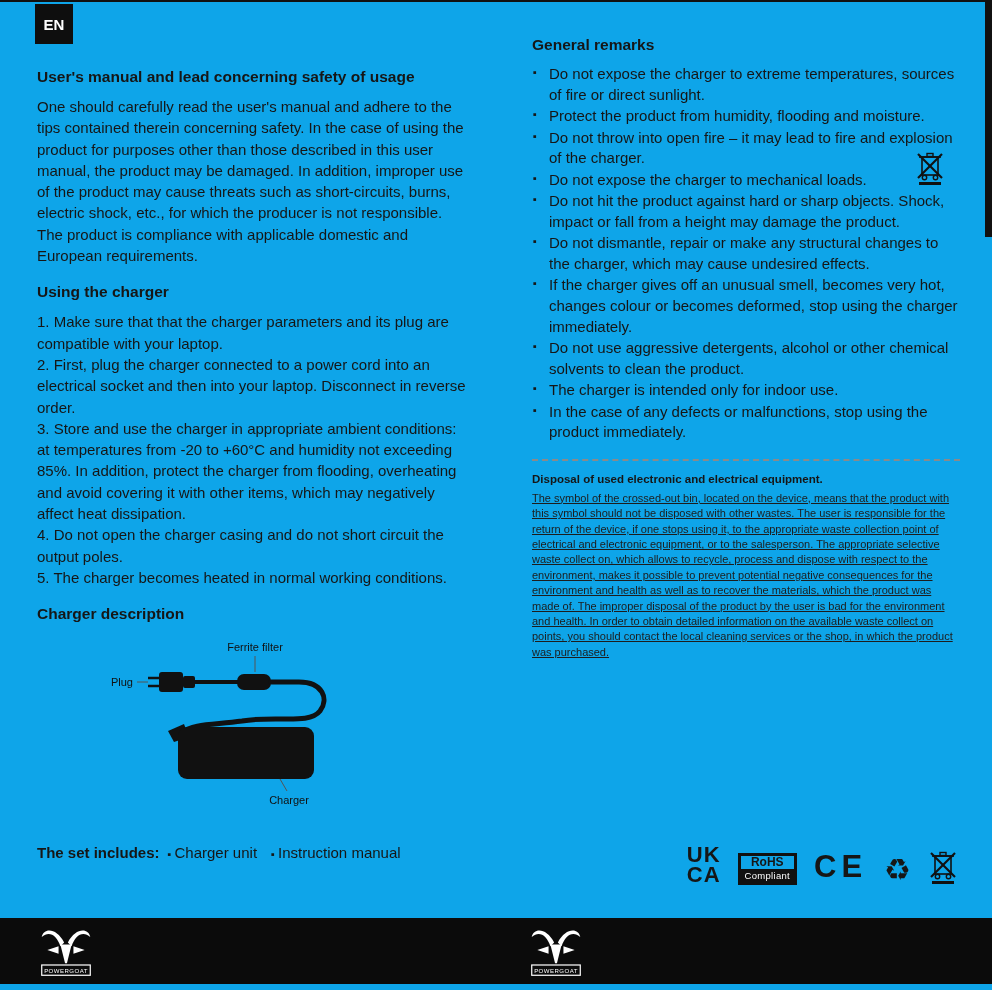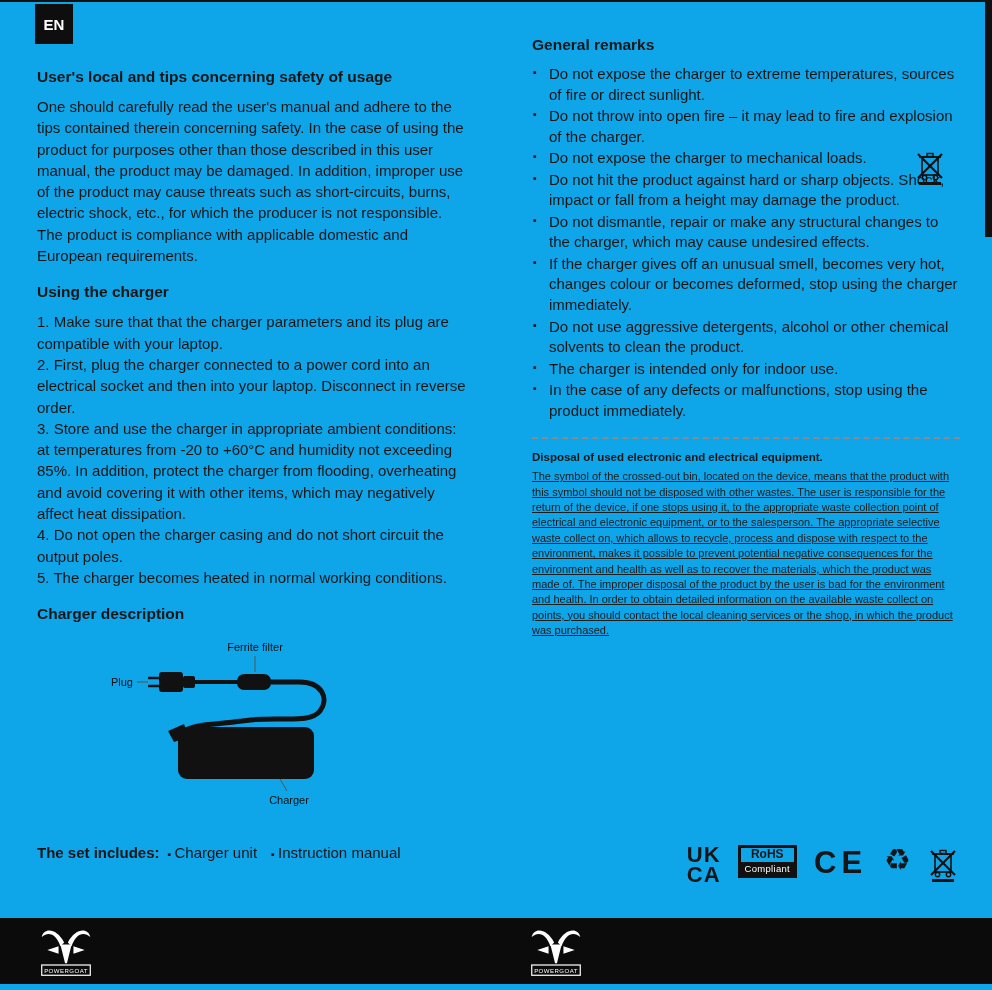--- a/index.html
+++ b/index.html
@@ -34,21 +34,21 @@
 
   .diagram-svg { display:block; margin-top:16px; }
   .dlabel { font-size:11px; fill:#111; font-family:"Liberation Sans", sans-serif; }
   .dline  { stroke:#555; stroke-width:1; }
 
   .set-row { margin-top:25px; font-size:15px; display:flex; align-items:flex-start; }
   .set-label { font-weight:bold; margin-right:8px; }
   .set-item { margin-right:14px; }
   .set-item::before { content:"▪ "; font-size:11px; }
 
-  .cert-row { position:absolute; right:34px; top:845px; display:flex; align-items:flex-start; gap:17px; }
+  .cert-row { position:absolute; right:34px; top:845px; display:flex; align-items:flex-end; gap:17px; }
   .ukca { font-size:22px; font-weight:800; line-height:0.92; letter-spacing:1px; }
   .rohs { border:3px solid #111; text-align:center; }
   .rohs-name { font-weight:bold; font-size:12px; padding:0 7px; line-height:1.15; }
   .rohs-sub  { background:#111; color:#fff; font-size:9.5px; padding:1px 4px; letter-spacing:0.3px; }
   .ce { font-size:31px; font-weight:600; letter-spacing:5px; }
   .recycle { font-size:30px; line-height:1; }
 
   .bin-top { position:absolute; left:915px; top:148px; }
 
   .footer { position:absolute; left:0; top:918px; width:100%; height:66px; background:#0b0b0b; }
@@ -71,21 +71,21 @@
     <line x1="4" y1="9" x2="26" y2="9" stroke="#111" stroke-width="1.6"></line>
     <rect x="12" y="5.5" width="6" height="3" fill="none" stroke="#111" stroke-width="1.4"></rect>
     <circle cx="9.5" cy="29.5" r="2.2" fill="none" stroke="#111" stroke-width="1.4"></circle>
     <circle cx="20.5" cy="29.5" r="2.2" fill="none" stroke="#111" stroke-width="1.4"></circle>
     <line x1="3" y1="6" x2="27" y2="30" stroke="#111" stroke-width="2.2"></line>
     <line x1="27" y1="6" x2="3" y2="30" stroke="#111" stroke-width="2.2"></line>
     <rect x="4" y="34" width="22" height="3" fill="#111"></rect>
   </svg>
 
   <div class="col-left">
-    <h2 class="h-usage">User's local and tips concerning safety of usage</h2>
+    <h2 class="h-usage">User's manual and lead concerning safety of usage</h2>
     <p class="body-p">One should carefully read the user's manual and adhere to the tips contained therein concerning safety. In the case of using the product for purposes other than those described in this user manual, the product may be damaged. In addition, improper use of the product may cause threats such as short-circuits, burns, electric shock, etc., for which the producer is not responsible. The product is compliance with applicable domestic and European requirements.</p>
 
     <h2 class="h-using">Using the charger</h2>
     <div class="steps">
       <p>1. Make sure that that the charger parameters and its plug are compatible with your laptop.</p>
       <p>2. First, plug the charger connected to a power cord into an electrical socket and then into your laptop. Disconnect in reverse order.</p>
       <p>3. Store and use the charger in appropriate ambient conditions: at temperatures from -20 to +60°C and humidity not exceeding 85%. In addition, protect the charger from flooding, overheating and avoid covering it with other items, which may negatively affect heat dissipation.</p>
       <p>4. Do not open the charger casing and do not short circuit the output poles.</p>
       <p>5. The charger becomes heated in normal working conditions.</p>
     </div>
@@ -116,20 +116,21 @@
       <span class="set-label">The set includes:</span>
       <span class="set-item">Charger unit</span>
       <span class="set-item">Instruction manual</span>
     </div>
   </div>
 
   <div class="col-right">
     <h2>General remarks</h2>
     <ul class="remarks">
       <li>Do not expose the charger to extreme temperatures, sources of fire or direct sunlight.</li>
+      <li>Protect the product from humidity, flooding and moisture.</li>
       <li>Do not throw into open fire – it may lead to fire and explosion of the charger.</li>
       <li>Do not expose the charger to mechanical loads.</li>
       <li>Do not hit the product against hard or sharp objects. Shock, impact or fall from a height may damage the product.</li>
       <li>Do not dismantle, repair or make any structural changes to the charger, which may cause undesired effects.</li>
       <li>If the charger gives off an unusual smell, becomes very hot, changes colour or becomes deformed, stop using the charger immediately.</li>
       <li>Do not use aggressive detergents, alcohol or other chemical solvents to clean the product.</li>
       <li>The charger is intended only for indoor use.</li>
       <li>In the case of any defects or malfunctions, stop using the product immediately.</li>
     </ul>
 

